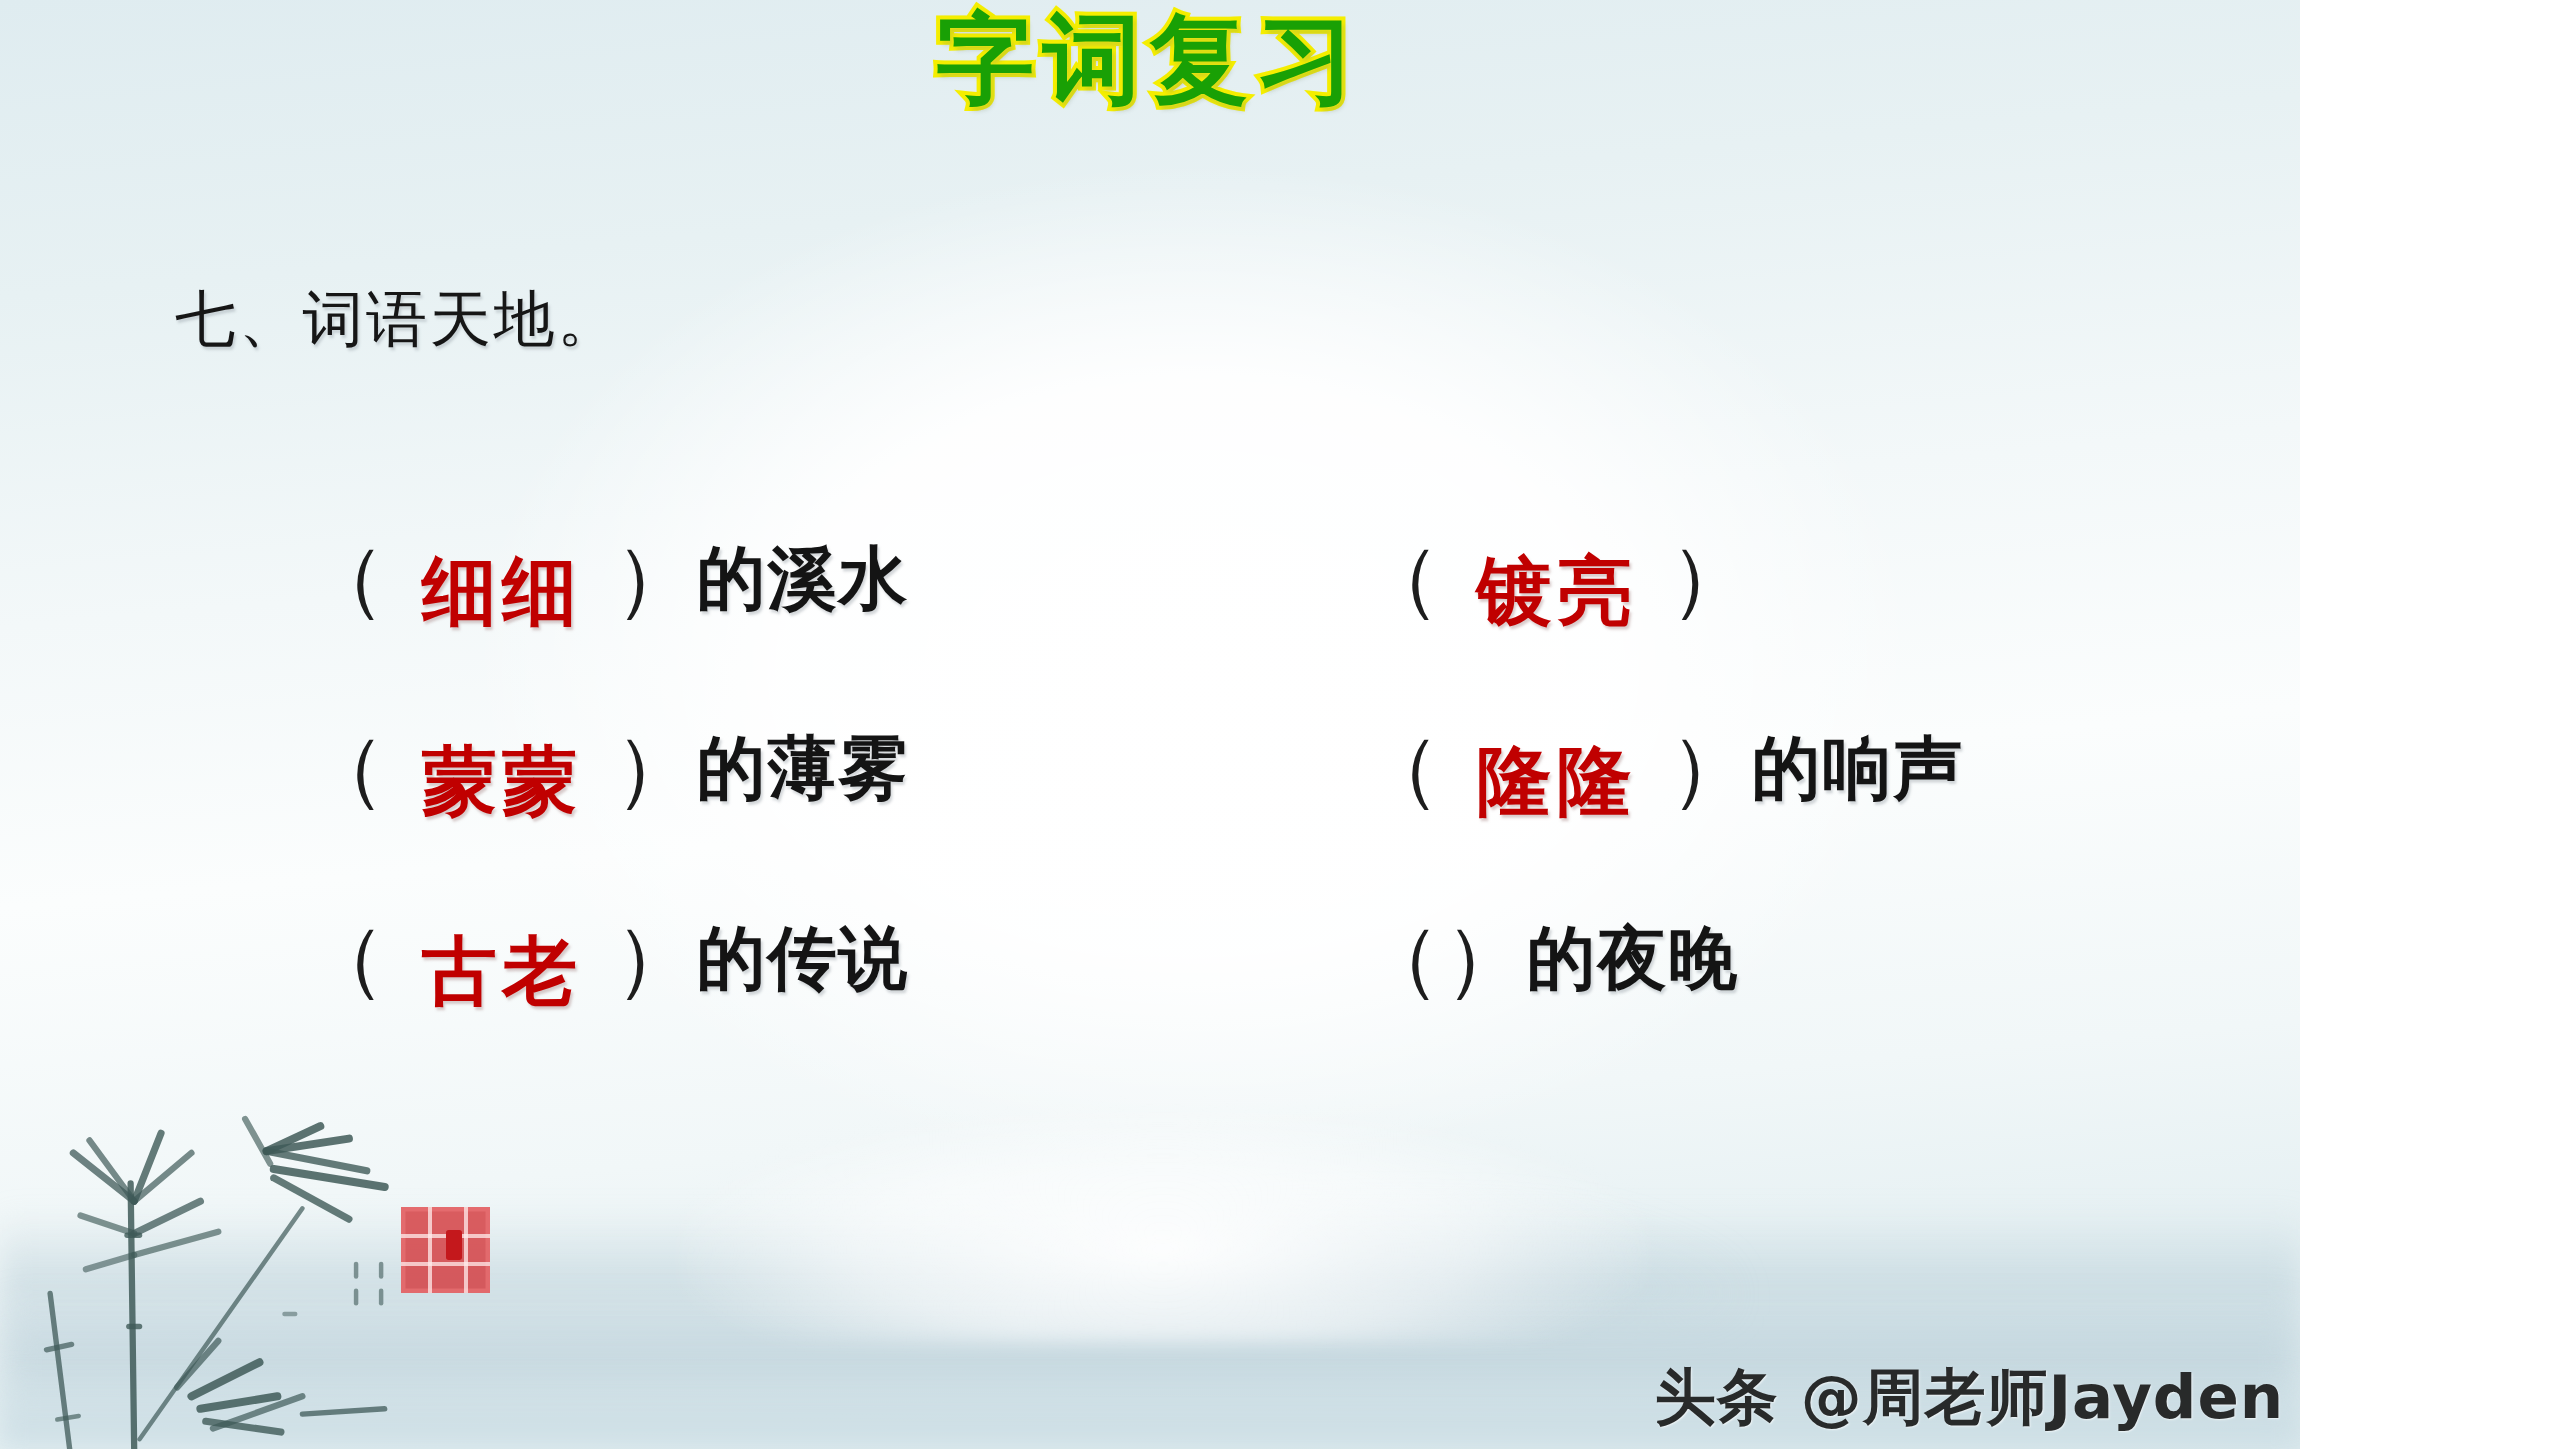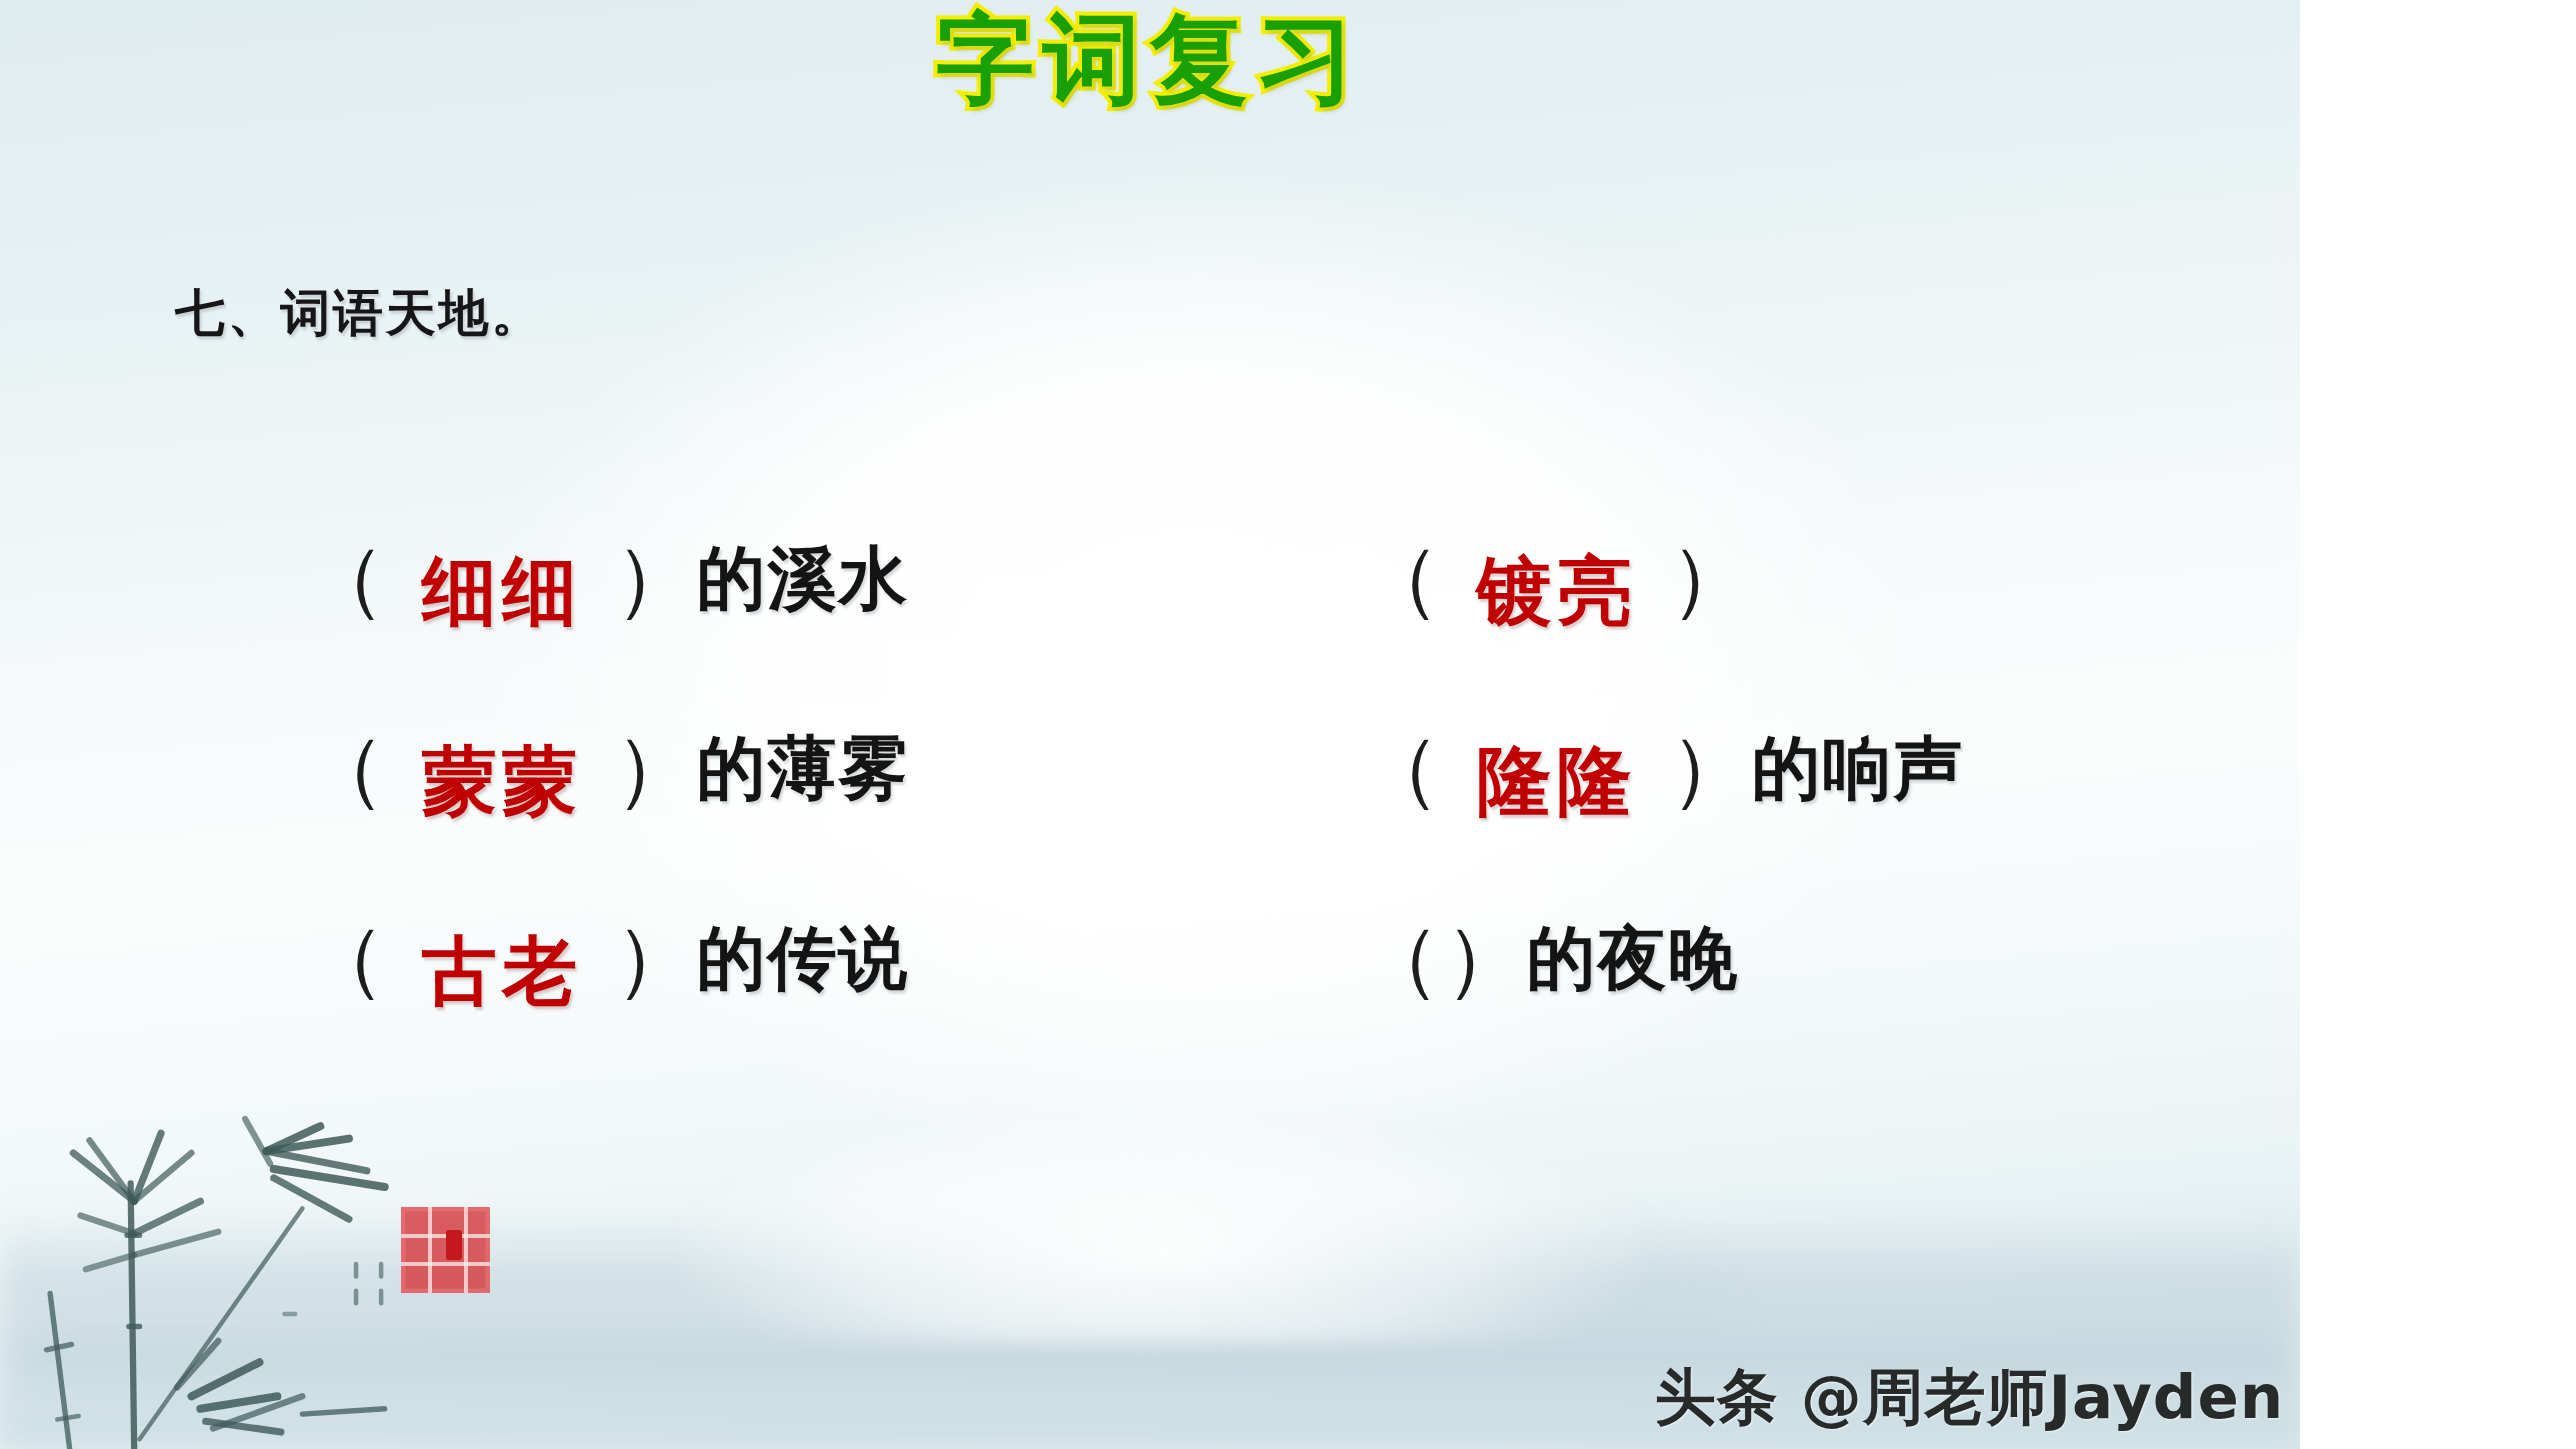--- a/index.html
+++ b/index.html
@@ -87,22 +87,22 @@
       0 0 1.8px rgba(245,238,0,0.95),
       0 0 5.4px rgba(245,238,0,0.55),
       2.7px 3.6px 4.5px rgba(120,140,120,0.30);
   }
 
   
   #section-heading {
     position: absolute;
     top: 288px;
     left: 175px;
-    font-size: 50px;
-    font-weight: bold;
+    font-size: 61px;
+    font-weight: normal;
     color: #161616;
     letter-spacing: 2.7px;
     line-height: 1;
     text-shadow: 1.8px 2.7px 2.7px rgba(120,130,140,0.30);
     text-align: center;
   }
 
   
   #exercise-grid {
     position: absolute;

